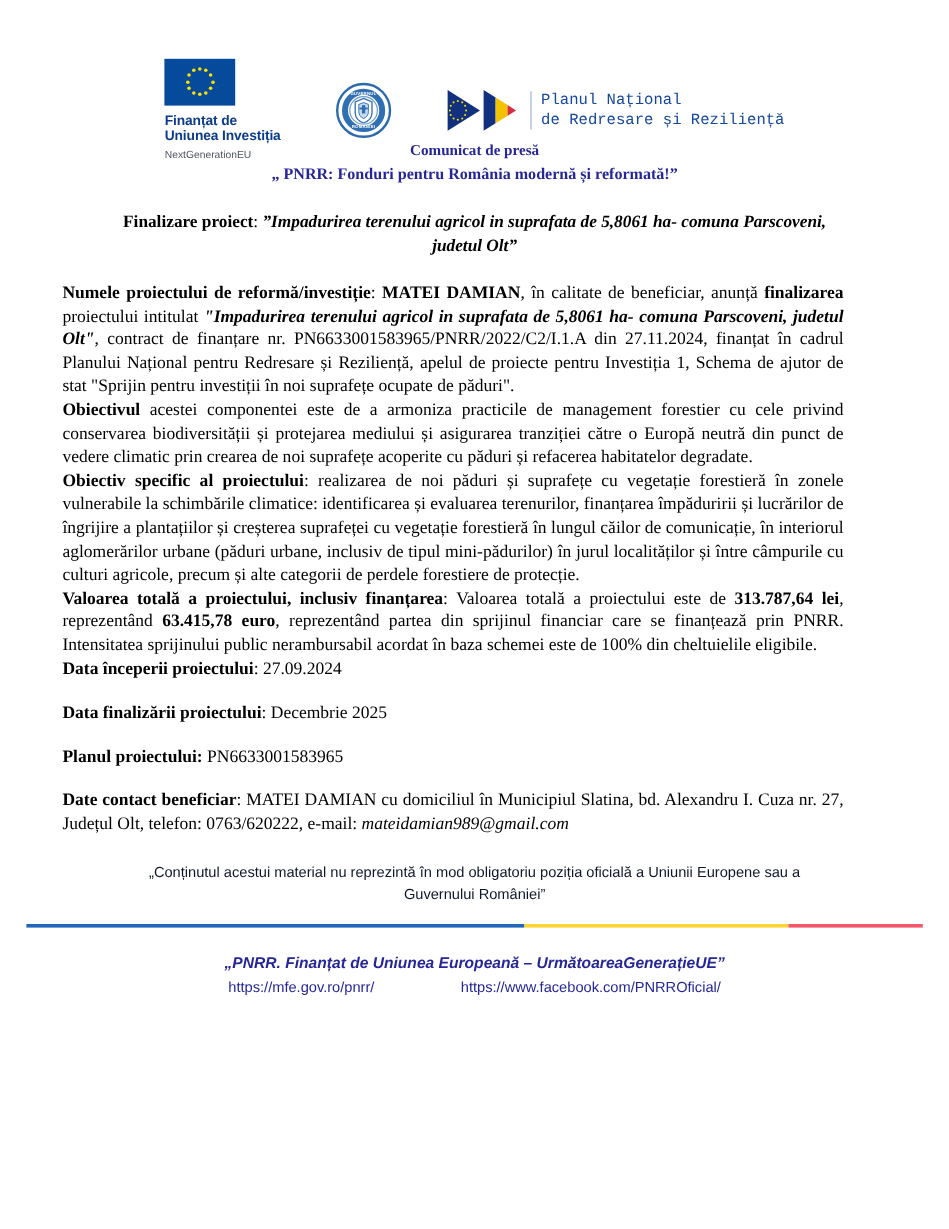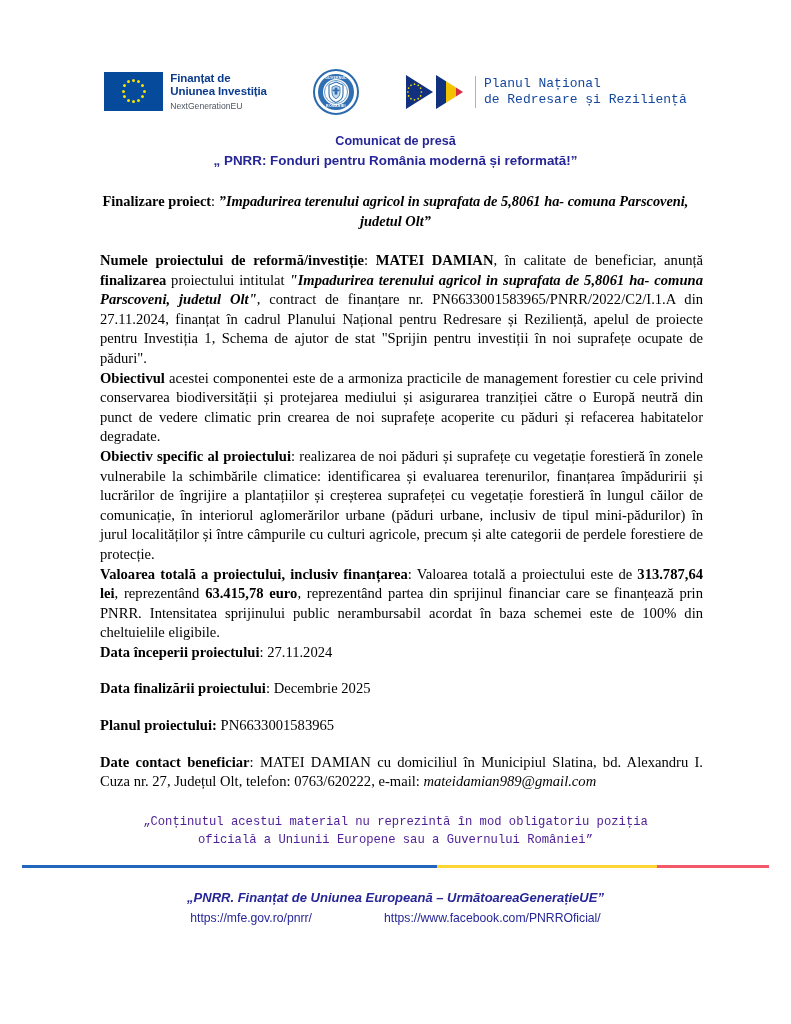--- a/index.html
+++ b/index.html
@@ -19,21 +19,21 @@
   .logo-band {
     display: flex;
     align-items: center;
     justify-content: center;
     gap: 46px;
     padding-top: 92px;
     height: 60px;
   }
 
   
-  .eu-logo { display: flex; align-items: flex-start; gap: 7px; }
+  .eu-logo { display: flex; align-items: flex-start; gap: 7px; flex-direction: column; }
   .eu-flag {
     width: 59px; height: 39px;
     background: #064a9b;
     position: relative;
     flex: 0 0 auto;
   }
   .eu-star {
     position: absolute;
     width: 3px; height: 3px;
     background: #f9e200;
@@ -99,59 +99,59 @@
     line-height: 16px;
     white-space: nowrap;
   }
   .pnrr-divider {
     width: 1px; height: 32px; background: #9fb4d8; flex: 0 0 auto;
   }
 
   
   .press-title {
     text-align: center;
-    font-family: Liberation Sans, sans-serif;
+    font-family: Liberation Serif, serif;
     font-weight: bold;
     font-size: 12.6px;
     color: #262698;
     line-height: 19px;
-    margin-top: 40px;
+    margin-top: 24px;
   }
   .press-title .line2 { display: block; font-size: 13.4px; }
 
   .finalizare {
     text-align: center;
     font-size: 14.4px;
     line-height: 19.5px;
     margin: 22px 86px 0 86px;
   }
   .finalizare b { font-weight: bold; }
   .finalizare i { font-style: italic; font-weight: bold; }
 
   
   .body-block {
-    margin: 20px 88px 0 100px;
+    margin: 20px 88px 0 52px;
     text-align: justify;
     font-size: 14.6px;
     line-height: 19.6px;
   }
   .body-block p { margin: 0; }
   .body-block b { font-weight: bold; }
   .body-block i { font-style: italic; }
   .body-block .bi { font-weight: bold; font-style: italic; }
 
   .gap-p { margin-top: 17px !important; }
 
   
   .disclaimer {
     margin: 21px 120px 0 120px;
     text-align: center;
-    font-family: Liberation Mono, monospace;
+    font-family: Liberation Sans, sans-serif;
     font-size: 12.2px;
-    color: #4c1d95;
+    color: #0f172a;
     line-height: 18px;
   }
 
   .tricolor {
     display: flex;
     margin: 16px 22px 0 22px;
     height: 3px;
   }
   .tricolor span { display: block; height: 100%; }
   .tri-b { flex: 0 0 55.5%; }
@@ -267,21 +267,21 @@
   <div class="body-block">
 
     <p><b>Numele proiectului de reformă/investiție</b><span>: </span><b>MATEI DAMIAN</b><span>, în calitate de beneficiar, anunță </span><b>finalizarea</b><span> proiectului intitulat </span><span class="bi">"Impadurirea terenului agricol in suprafata de 5,8061 ha- comuna Parscoveni, judetul Olt"</span><span>, contract de finanțare nr. PN6633001583965/PNRR/2022/C2/I.1.A din 27.11.2024, finanțat în cadrul Planului Național pentru Redresare și Reziliență, apelul de proiecte pentru Investiția 1, Schema de ajutor de stat "Sprijin pentru investiții în noi suprafețe ocupate de păduri".</span></p>
 
     <p><b>Obiectivul</b><span> acestei componentei este de a armoniza practicile de management forestier cu cele privind conservarea biodiversității și protejarea mediului și asigurarea tranziției către o Europă neutră din punct de vedere climatic prin crearea de noi suprafețe acoperite cu păduri și refacerea habitatelor degradate.</span></p>
 
     <p><b>Obiectiv specific al proiectului</b><span>: realizarea de noi păduri și suprafețe cu vegetație forestieră în zonele vulnerabile la schimbările climatice: identificarea și evaluarea terenurilor, finanțarea împăduririi și lucrărilor de îngrijire a plantațiilor și creșterea suprafeței cu vegetație forestieră în lungul căilor de comunicație, în interiorul aglomerărilor urbane (păduri urbane, inclusiv de tipul mini-pădurilor) în jurul localităților și între câmpurile cu culturi agricole, precum și alte categorii de perdele forestiere de protecție.</span></p>
 
     <p><b>Valoarea totală a proiectului, inclusiv finanțarea</b><span>: Valoarea totală a proiectului este de </span><b>313.787,64 lei</b><span>, reprezentând </span><b>63.415,78 euro</b><span>, reprezentând partea din sprijinul financiar care se finanțează prin PNRR. Intensitatea sprijinului public nerambursabil acordat în baza schemei este de 100% din cheltuielile eligibile.</span></p>
 
-    <p><b>Data începerii proiectului</b><span>: 27.11.2024</span></p>
+    <p><b>Data începerii proiectului</b><span>: 27.09.2024</span></p>
 
     <p class="gap-p"><b>Data finalizării proiectului</b><span>: Decembrie 2025</span></p>
 
     <p class="gap-p"><b>Planul proiectului:</b><span> PN6633001583965</span></p>
 
     <p class="gap-p"><b>Date contact beneficiar</b><span>: MATEI DAMIAN cu domiciliul în Municipiul Slatina, bd. Alexandru I. Cuza nr. 27, Județul Olt, telefon: 0763/620222, e-mail: </span><i>mateidamian989@gmail.com</i></p>
   </div>
 
   <div class="disclaimer">„Conținutul acestui material nu reprezintă în mod obligatoriu poziția oficială a Uniunii Europene sau a Guvernului României”</div>
 

